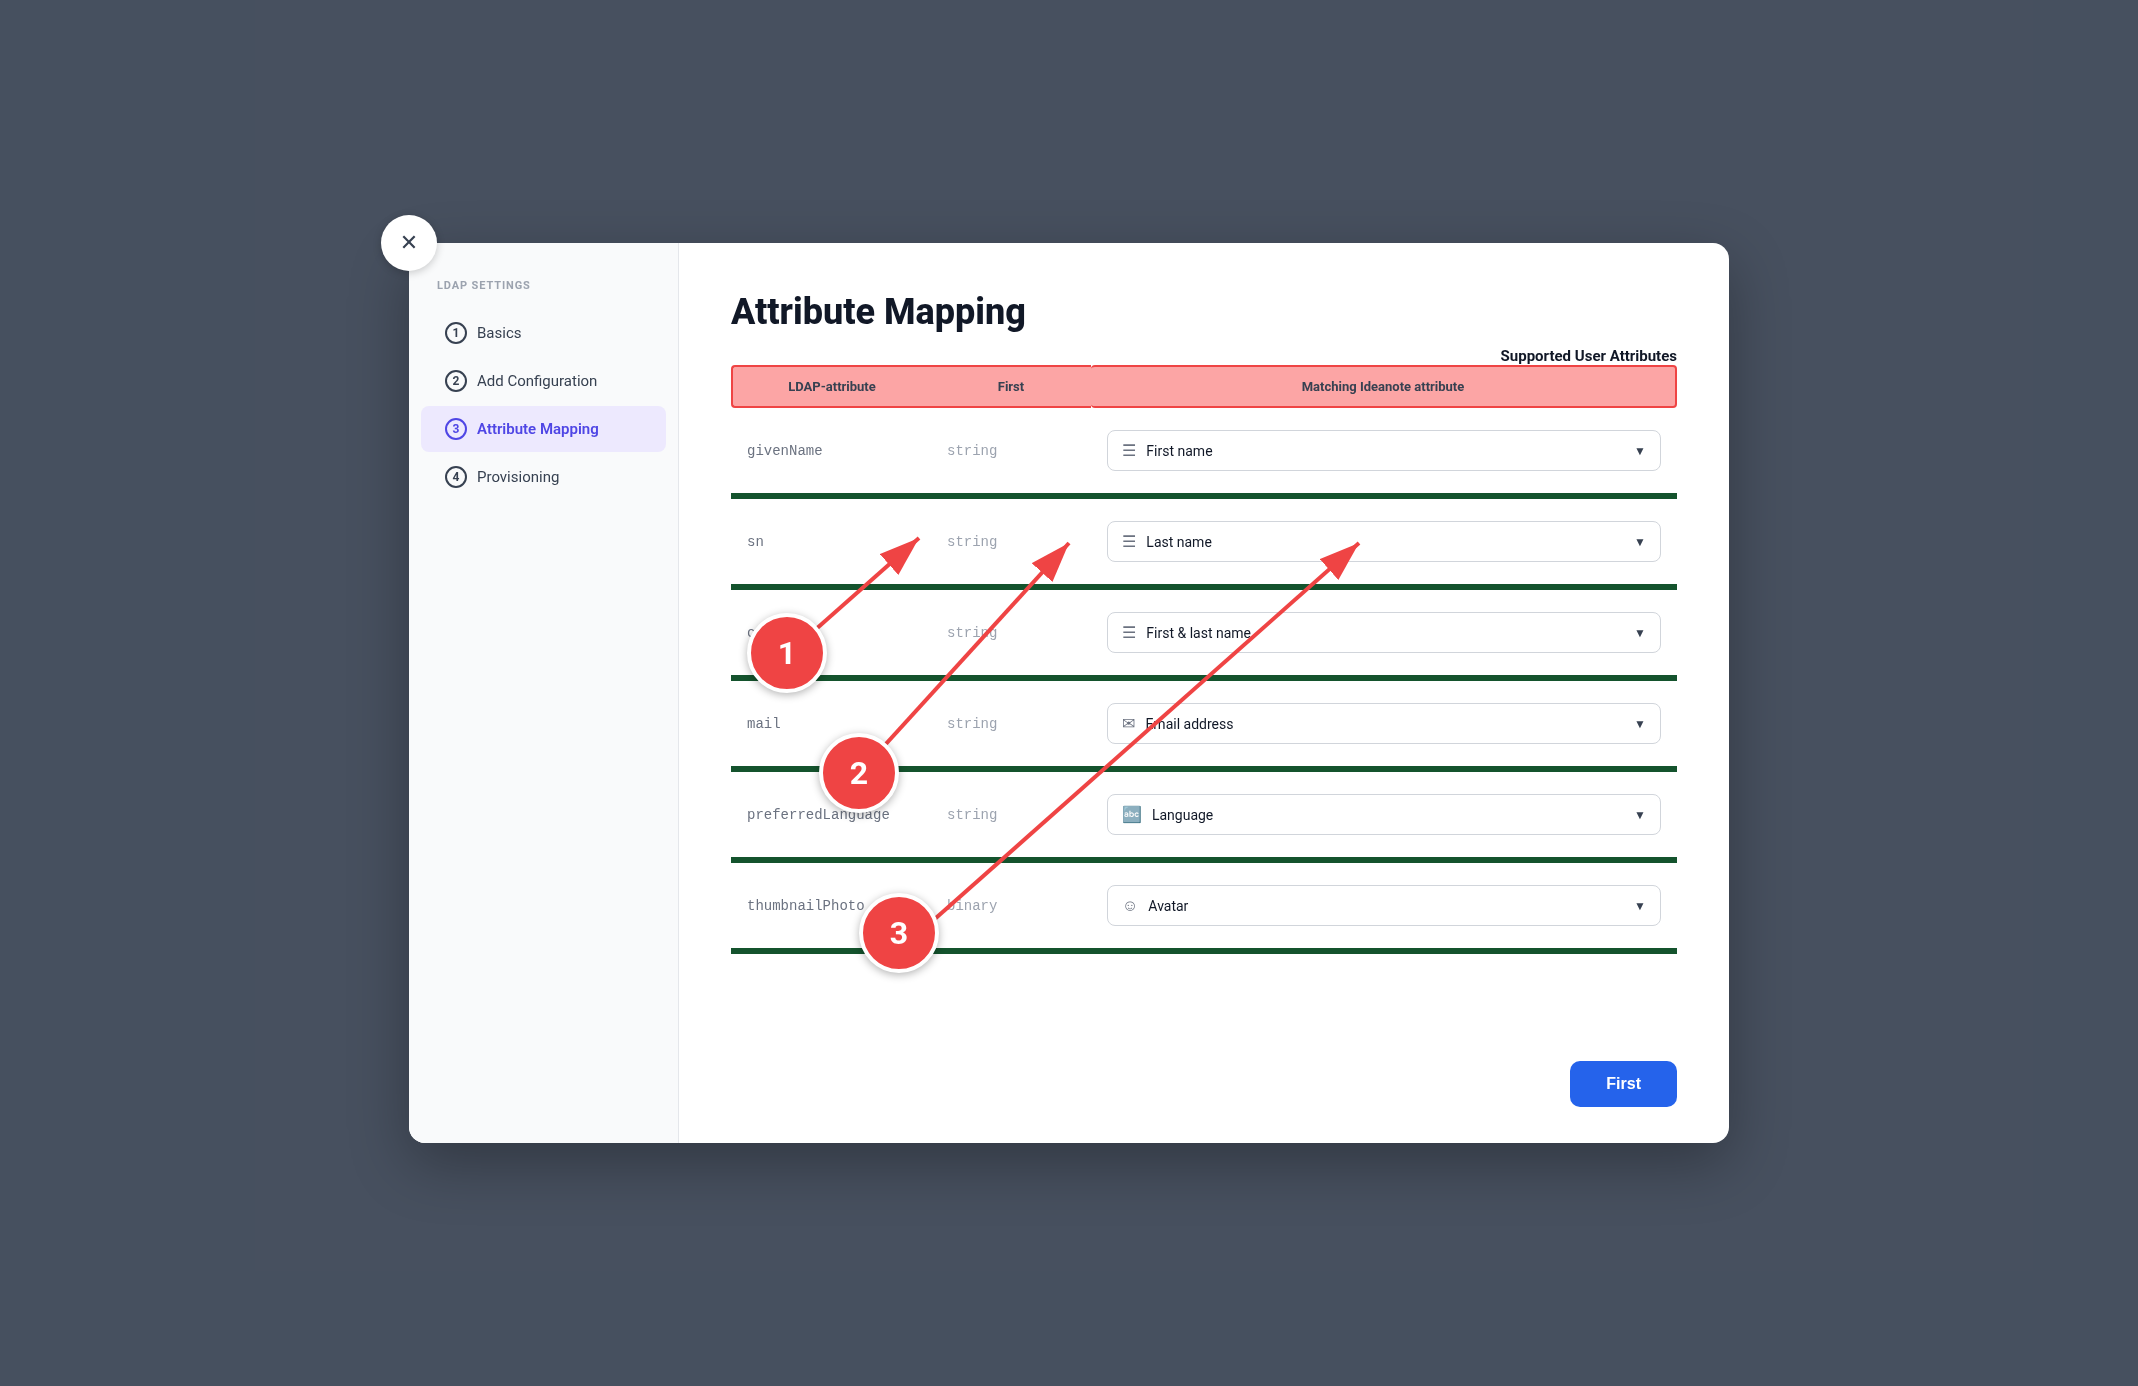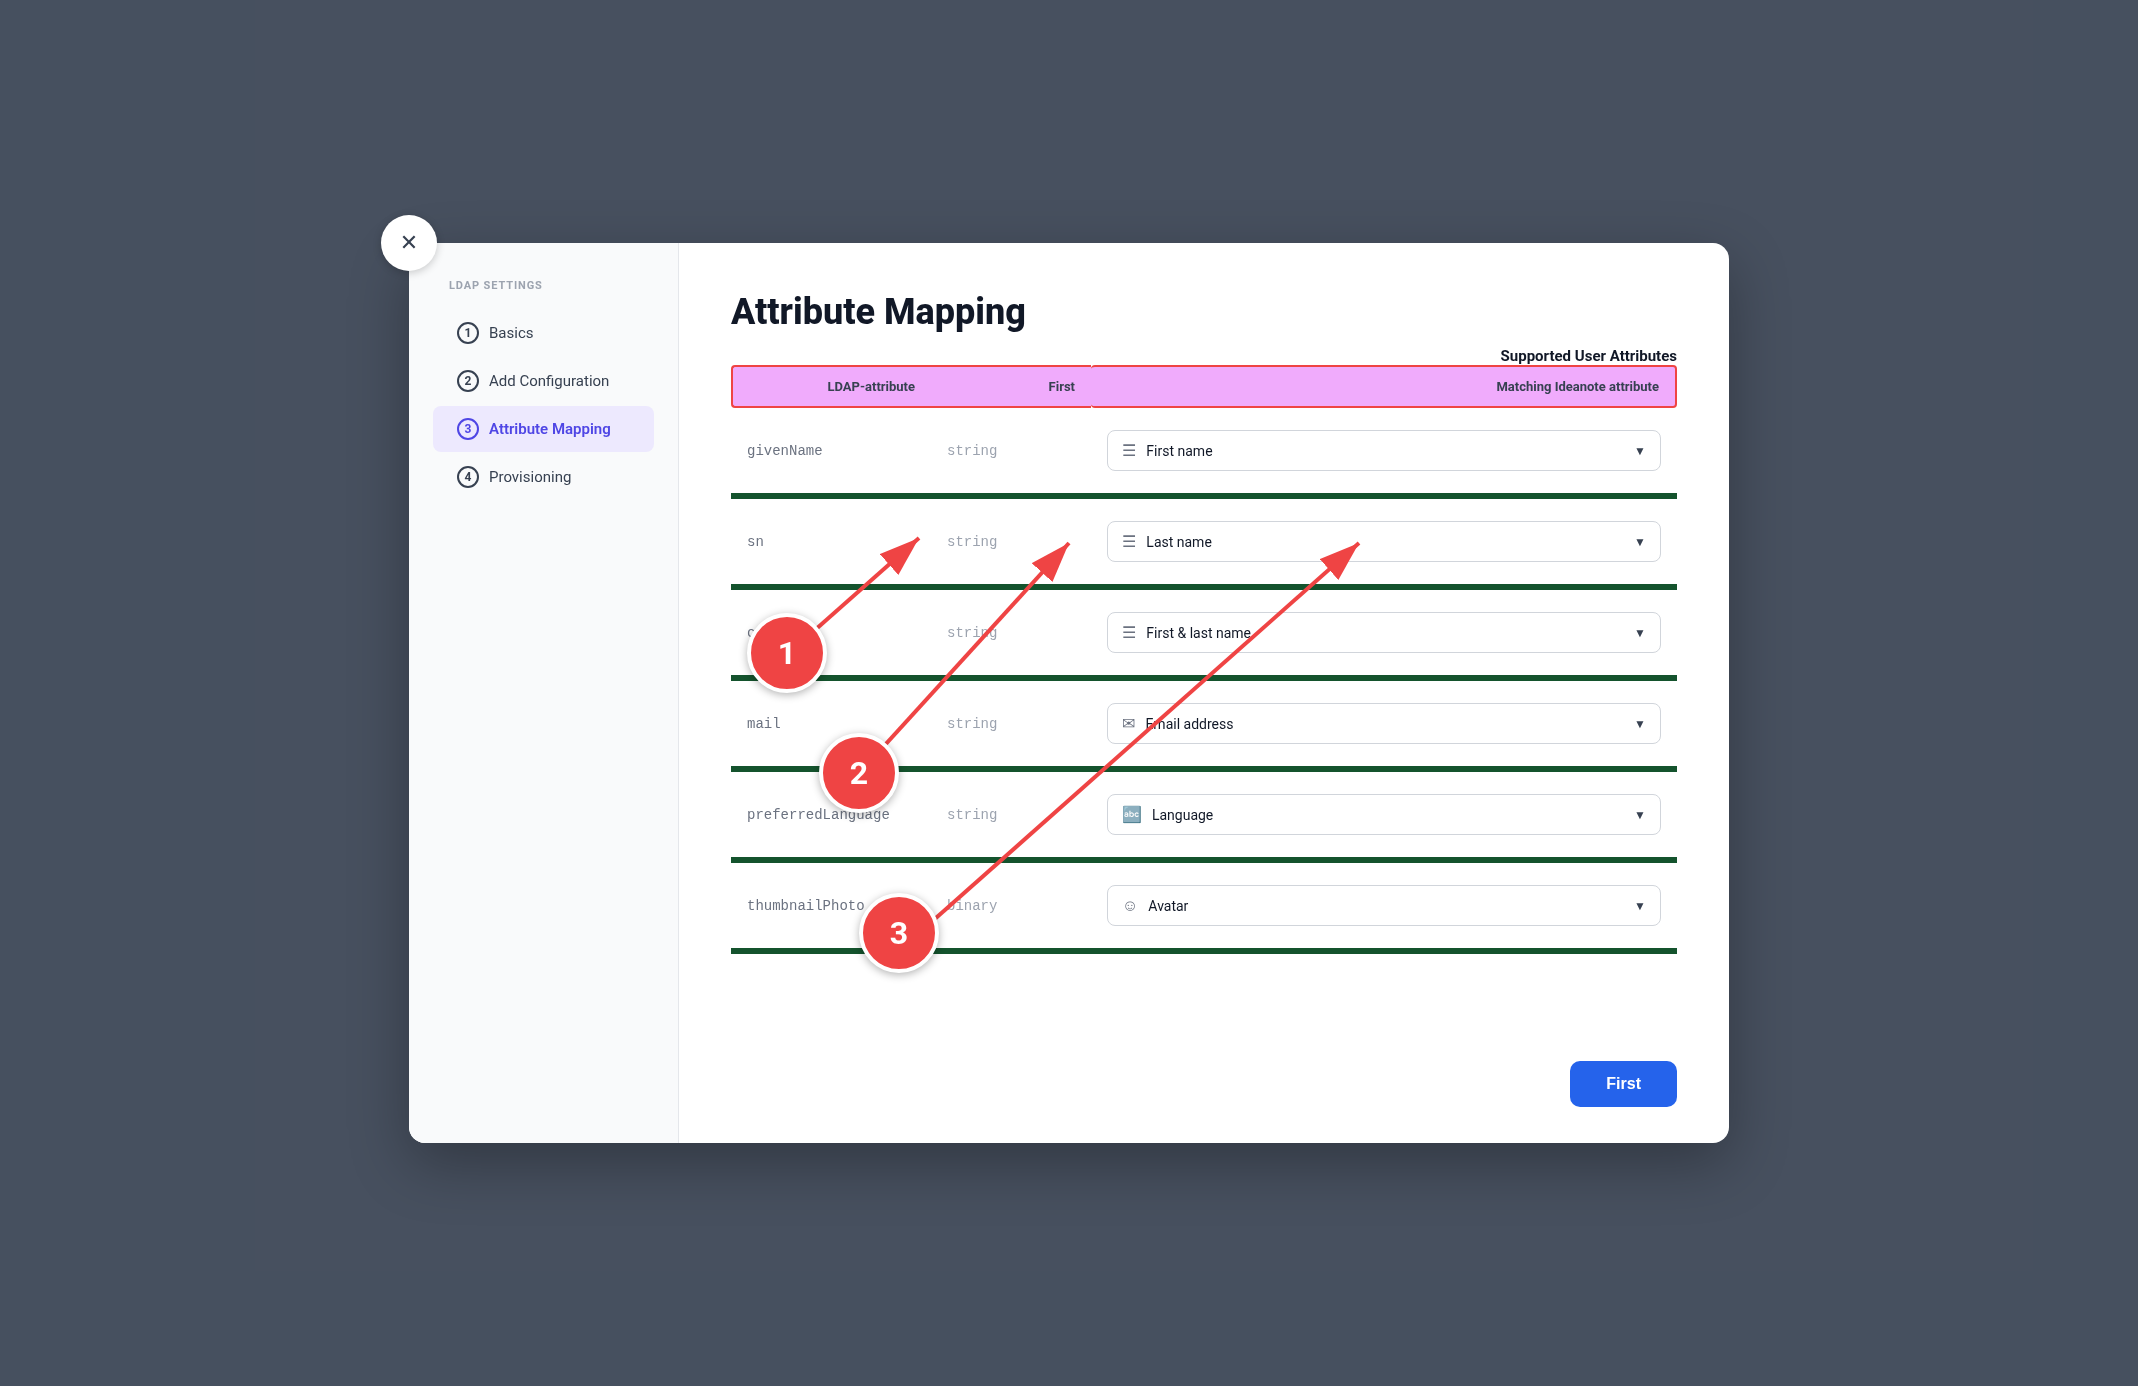--- a/index.html
+++ b/index.html
@@ -44,21 +44,21 @@
       font-size: 22px;
       color: #374151;
       box-shadow: 0 2px 8px rgba(0,0,0,0.2);
       z-index: 20;
     }
     .sidebar {
       width: 270px;
       background: #f9fafb;
       border-right: 1px solid #e5e7eb;
       border-radius: 16px 0 0 16px;
-      padding: 36px 16px;
+      padding: 36px 4px;
       flex-shrink: 0;
     }
     .sidebar-section-label {
       font-size: 11px;
       font-weight: 700;
       color: #9ca3af;
       letter-spacing: 0.08em;
       text-transform: uppercase;
       padding: 0 24px 16px;
     }
@@ -116,26 +116,26 @@
       color: #111827;
       text-align: right;
     }
     .attr-table {
       width: 100%;
       border-collapse: separate;
       border-spacing: 0;
     }
     .attr-table th {
       padding: 12px 16px;
-      text-align: right;
+      text-align: center;
       font-size: 13px;
       font-weight: 700;
       color: #374151;
       border: 2.5px solid #ef4444;
-      background: #f0abfc;
+      background: #fca5a5;
     }
     .attr-table th:first-child { border-radius: 4px 0 0 4px; }
     .attr-table th:last-child { border-radius: 0 4px 4px 0; }
     .attr-table th.col-ldap { width: 200px; }
     .attr-table th.col-type { width: 160px; }
     .attr-table th.col-matching { border: 2.5px solid #ef4444; border-radius: 4px; }
     .attr-table thead tr th { border-radius: 0; }
     .attr-table thead tr th.col-ldap {
       border: 2.5px solid #ef4444;
       border-right: none;

